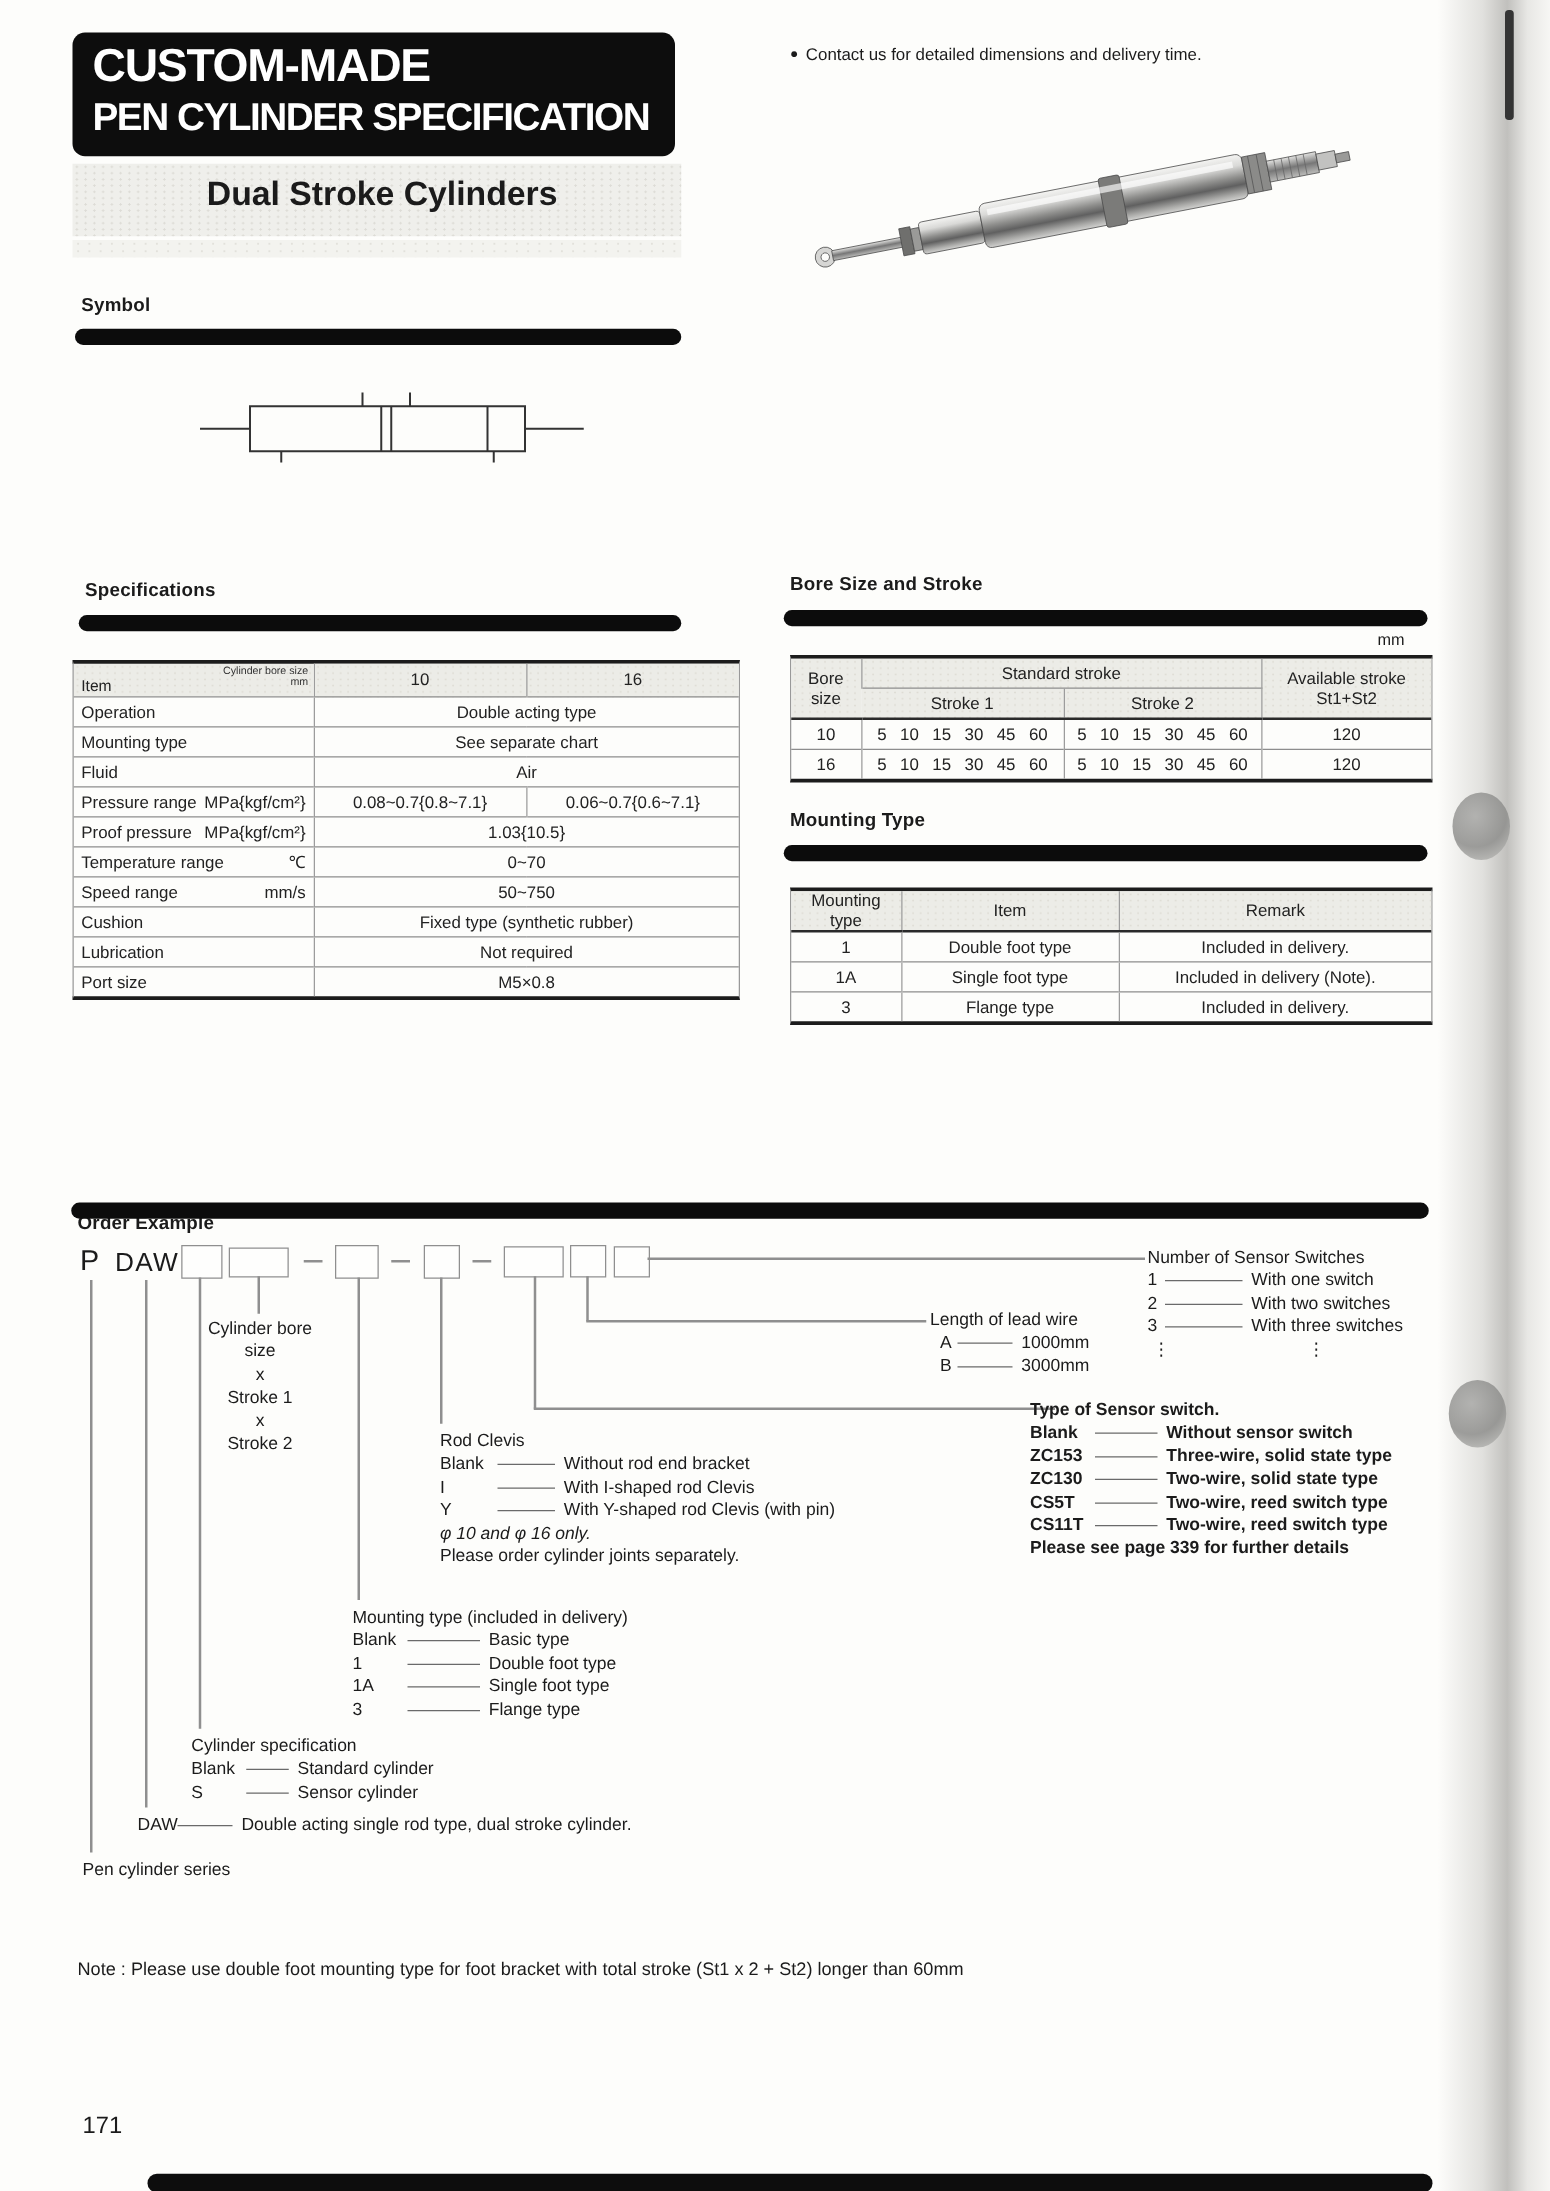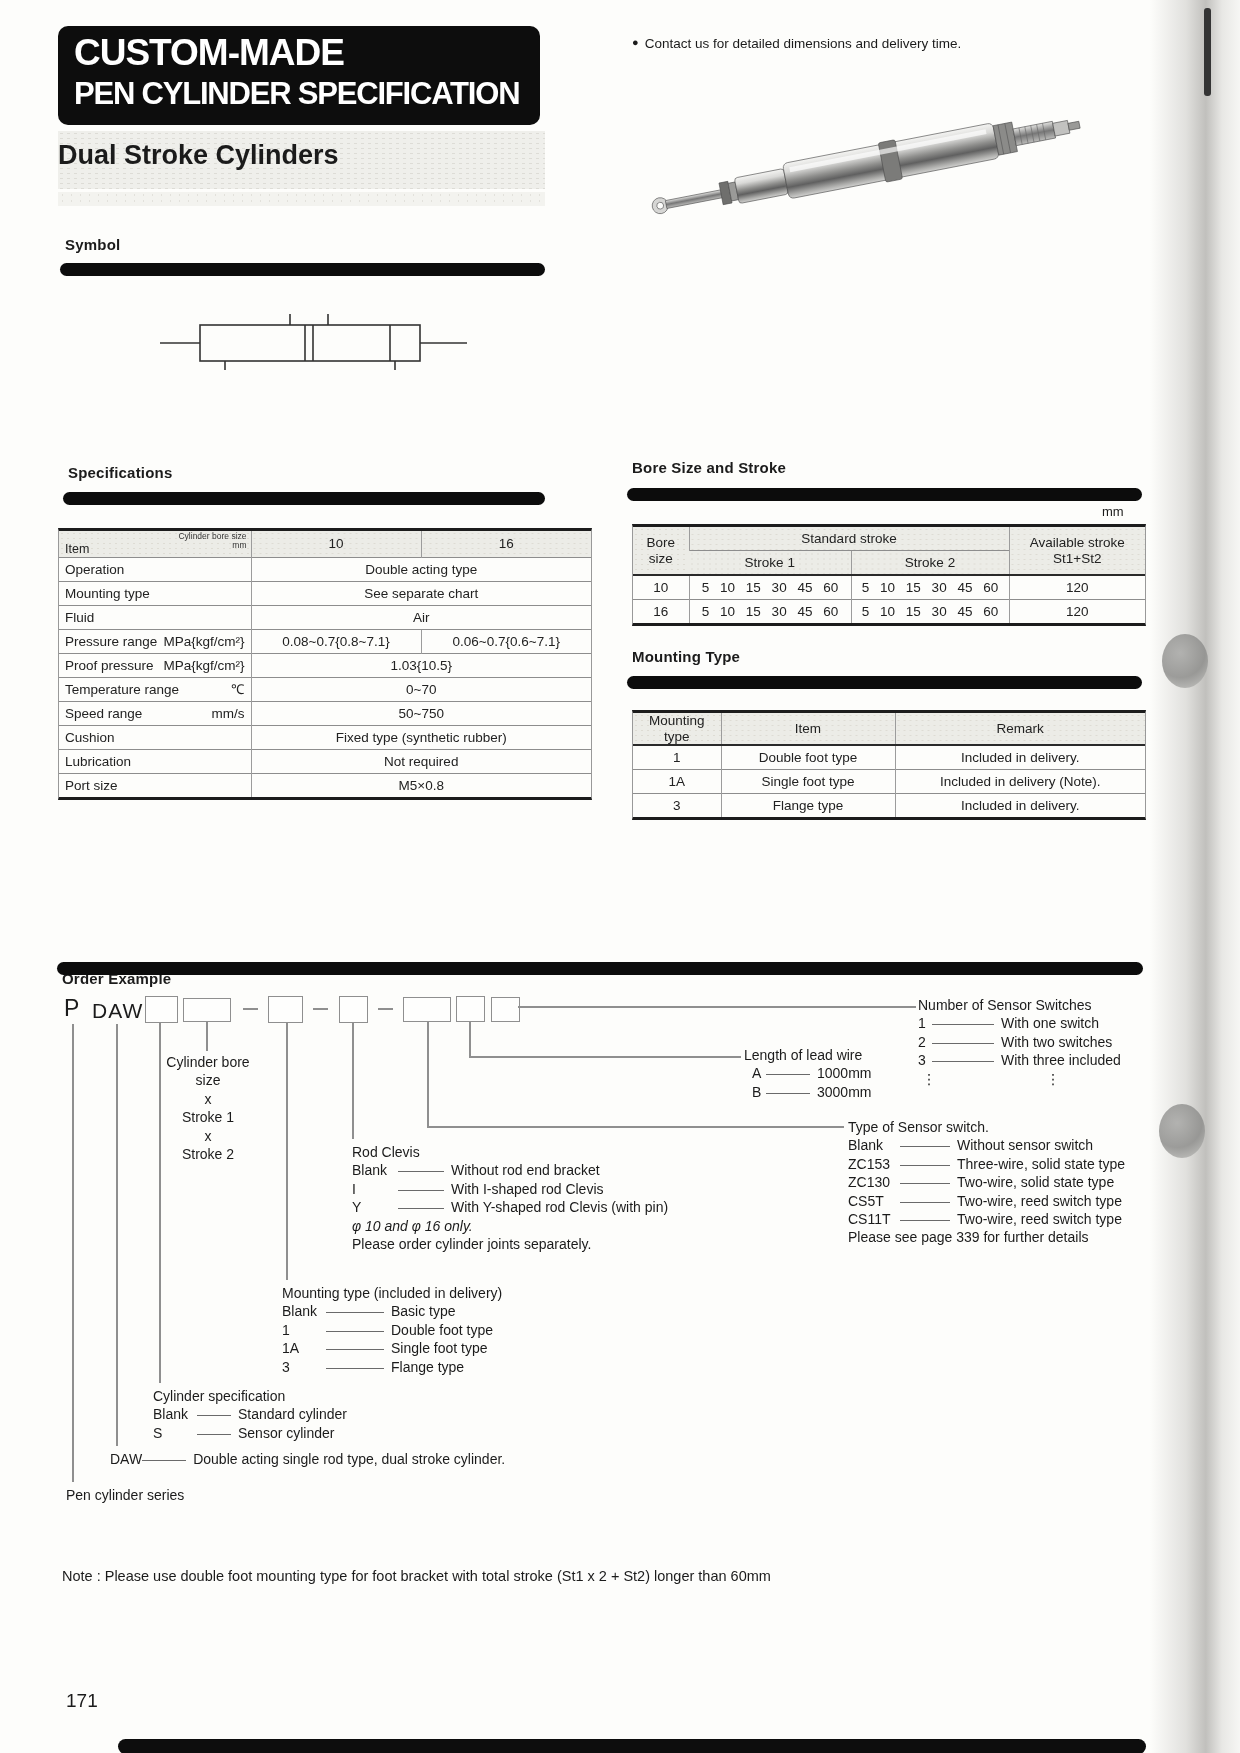--- a/index.html
+++ b/index.html
@@ -9,21 +9,21 @@
 
   
   .banner{left:58px;top:26px;width:482px;height:99px;background:#0d0d0d;border-radius:10px;
           color:#fff;font-weight:bold;}
   .banner .l1{position:absolute;left:16px;top:6px;font-size:37px;letter-spacing:-1px;}
   .banner .l2{position:absolute;left:16px;top:50px;font-size:31px;letter-spacing:-1.2px;}
   .sub-band{left:58px;top:131px;width:487px;height:58px;background:#efefeb;
             background-image:radial-gradient(#dddcd6 1px,transparent 1.2px);background-size:7px 5px;}
   .sub-band2{left:58px;top:192px;width:487px;height:14px;background:#f3f3ef;
             background-image:radial-gradient(#e2e1db 1px,transparent 1.2px);background-size:9px 6px;}
-  .sub-title{left:58px;top:140px;width:388px;text-align:left;font-size:27px;font-weight:bold;}
+  .sub-title{left:58px;top:140px;width:388px;text-align:right;font-size:27px;font-weight:bold;}
   .contact{left:632px;top:36px;font-size:13.5px;}
   .contact .blt{font-size:11px;vertical-align:2px;margin-right:6px;}
 
   
   .sec-head{font-size:15px;font-weight:bold;letter-spacing:0.2px;}
   .sec-bar{height:13px;background:#0c0c0c;border-radius:7px;}
 
   
   .tblwrap{border-top:3px solid #1c1c1c;border-bottom:3px solid #1c1c1c;
            border-left:1px solid #999;border-right:1px solid #999;}
@@ -383,31 +383,31 @@
     <div class="lrow"><span class="lcode w46">I</span><span class="ldash w46"></span><span>With I-shaped rod Clevis</span></div>
     <div class="lrow"><span class="lcode w46">Y</span><span class="ldash w46"></span><span>With Y-shaped rod Clevis (with pin)</span></div>
     <div style="font-style:italic;">φ 10 and φ 16 only.</div>
     <div>Please order cylinder joints separately.</div>
   </div>
 
   <div class="abs lblock" style="left:918px;top:996px;">
     <div>Number of Sensor Switches</div>
     <div class="lrow"><span class="lcode w14">1</span><span class="ldash w62"></span><span>With one switch</span></div>
     <div class="lrow"><span class="lcode w14">2</span><span class="ldash w62"></span><span>With two switches</span></div>
-    <div class="lrow"><span class="lcode w14">3</span><span class="ldash w62"></span><span>With three included</span></div>
+    <div class="lrow"><span class="lcode w14">3</span><span class="ldash w62"></span><span>With three switches</span></div>
     <div class="lrow"><span class="vdots" style="margin-left:4px;">⋮</span><span class="vdots" style="margin-left:110px;">⋮</span></div>
   </div>
 
   <div class="abs lblock" style="left:744px;top:1046px;">
     <div>Length of lead wire</div>
     <div class="lrow" style="margin-left:8px;"><span class="lcode w14">A</span><span class="ldash w44"></span><span>1000mm</span></div>
     <div class="lrow" style="margin-left:8px;"><span class="lcode w14">B</span><span class="ldash w44"></span><span>3000mm</span></div>
   </div>
 
-  <div class="abs lblock" style="left:848px;top:1118px;">
+  <div class="abs lblock" style="left:824px;top:1118px;font-weight:bold;">
     <div>Type of Sensor switch.</div>
     <div class="lrow"><span class="lcode w52">Blank</span><span class="ldash w50"></span><span>Without sensor switch</span></div>
     <div class="lrow"><span class="lcode w52">ZC153</span><span class="ldash w50"></span><span>Three-wire, solid state type</span></div>
     <div class="lrow"><span class="lcode w52">ZC130</span><span class="ldash w50"></span><span>Two-wire, solid state type</span></div>
     <div class="lrow"><span class="lcode w52">CS5T</span><span class="ldash w50"></span><span>Two-wire, reed switch type</span></div>
     <div class="lrow"><span class="lcode w52">CS11T</span><span class="ldash w50"></span><span>Two-wire, reed switch type</span></div>
     <div>Please see page 339 for further details</div>
   </div>
 
   <div class="abs lblock" style="left:282px;top:1284px;">

